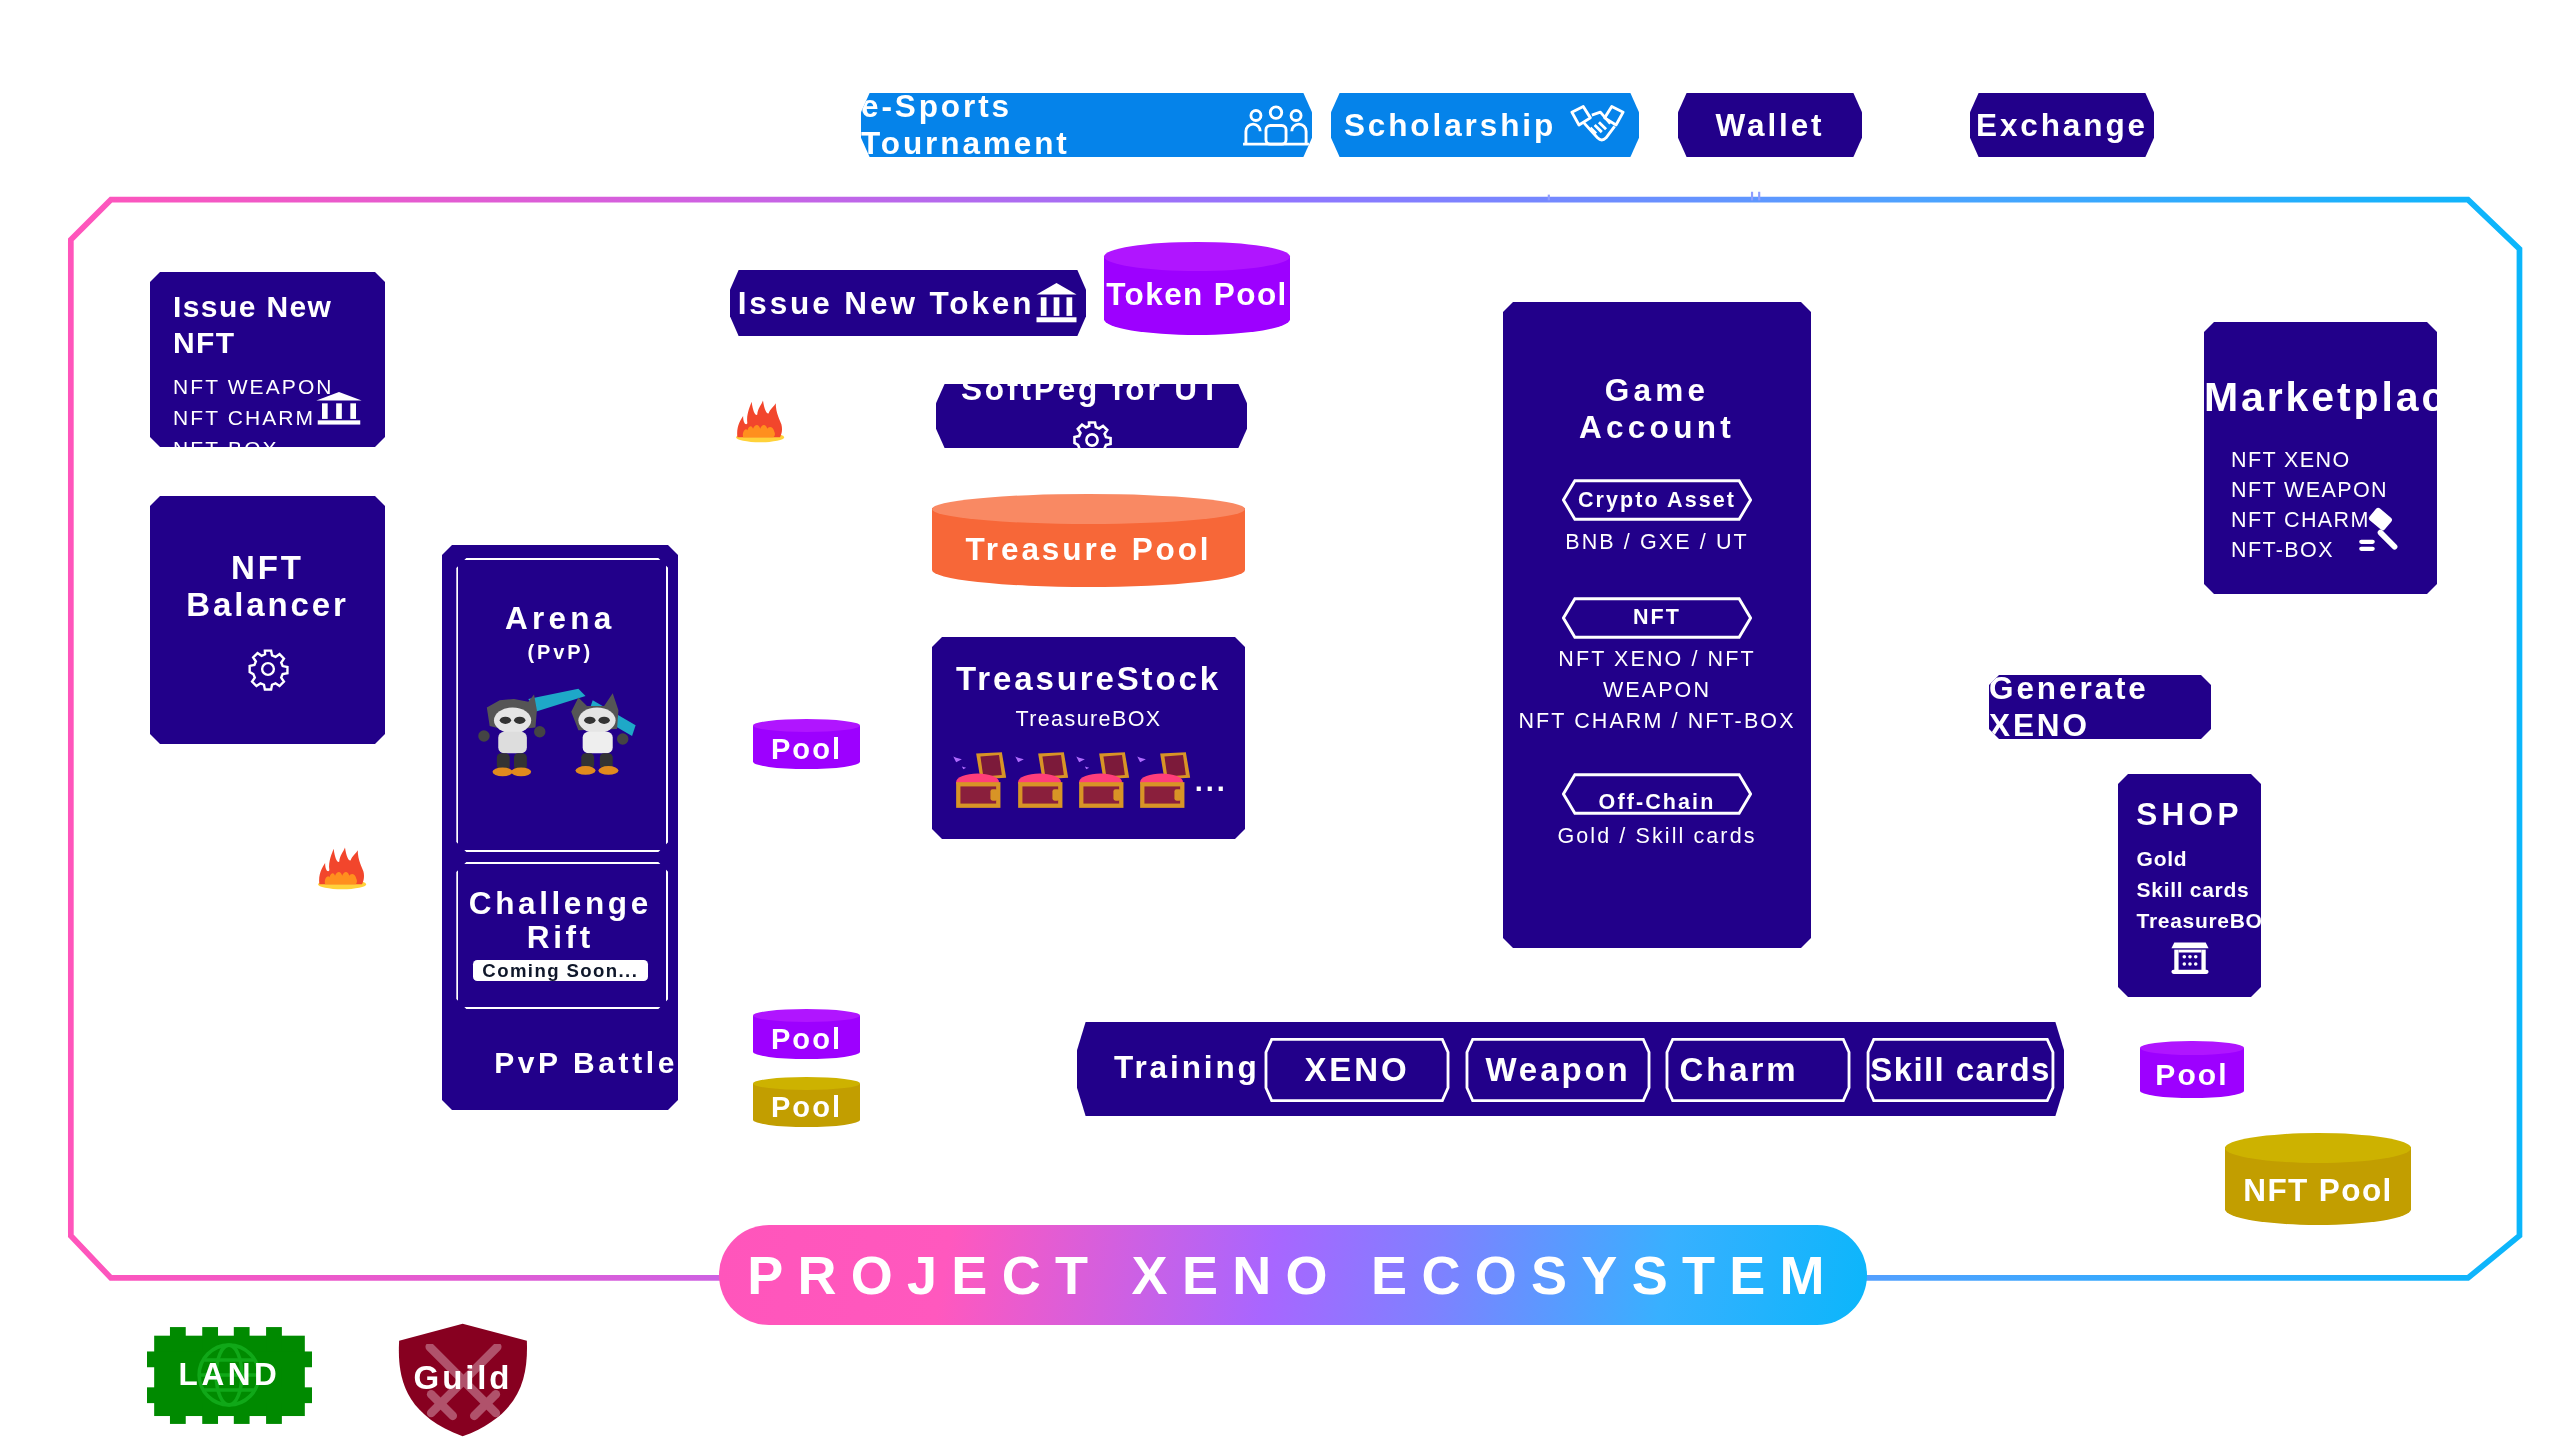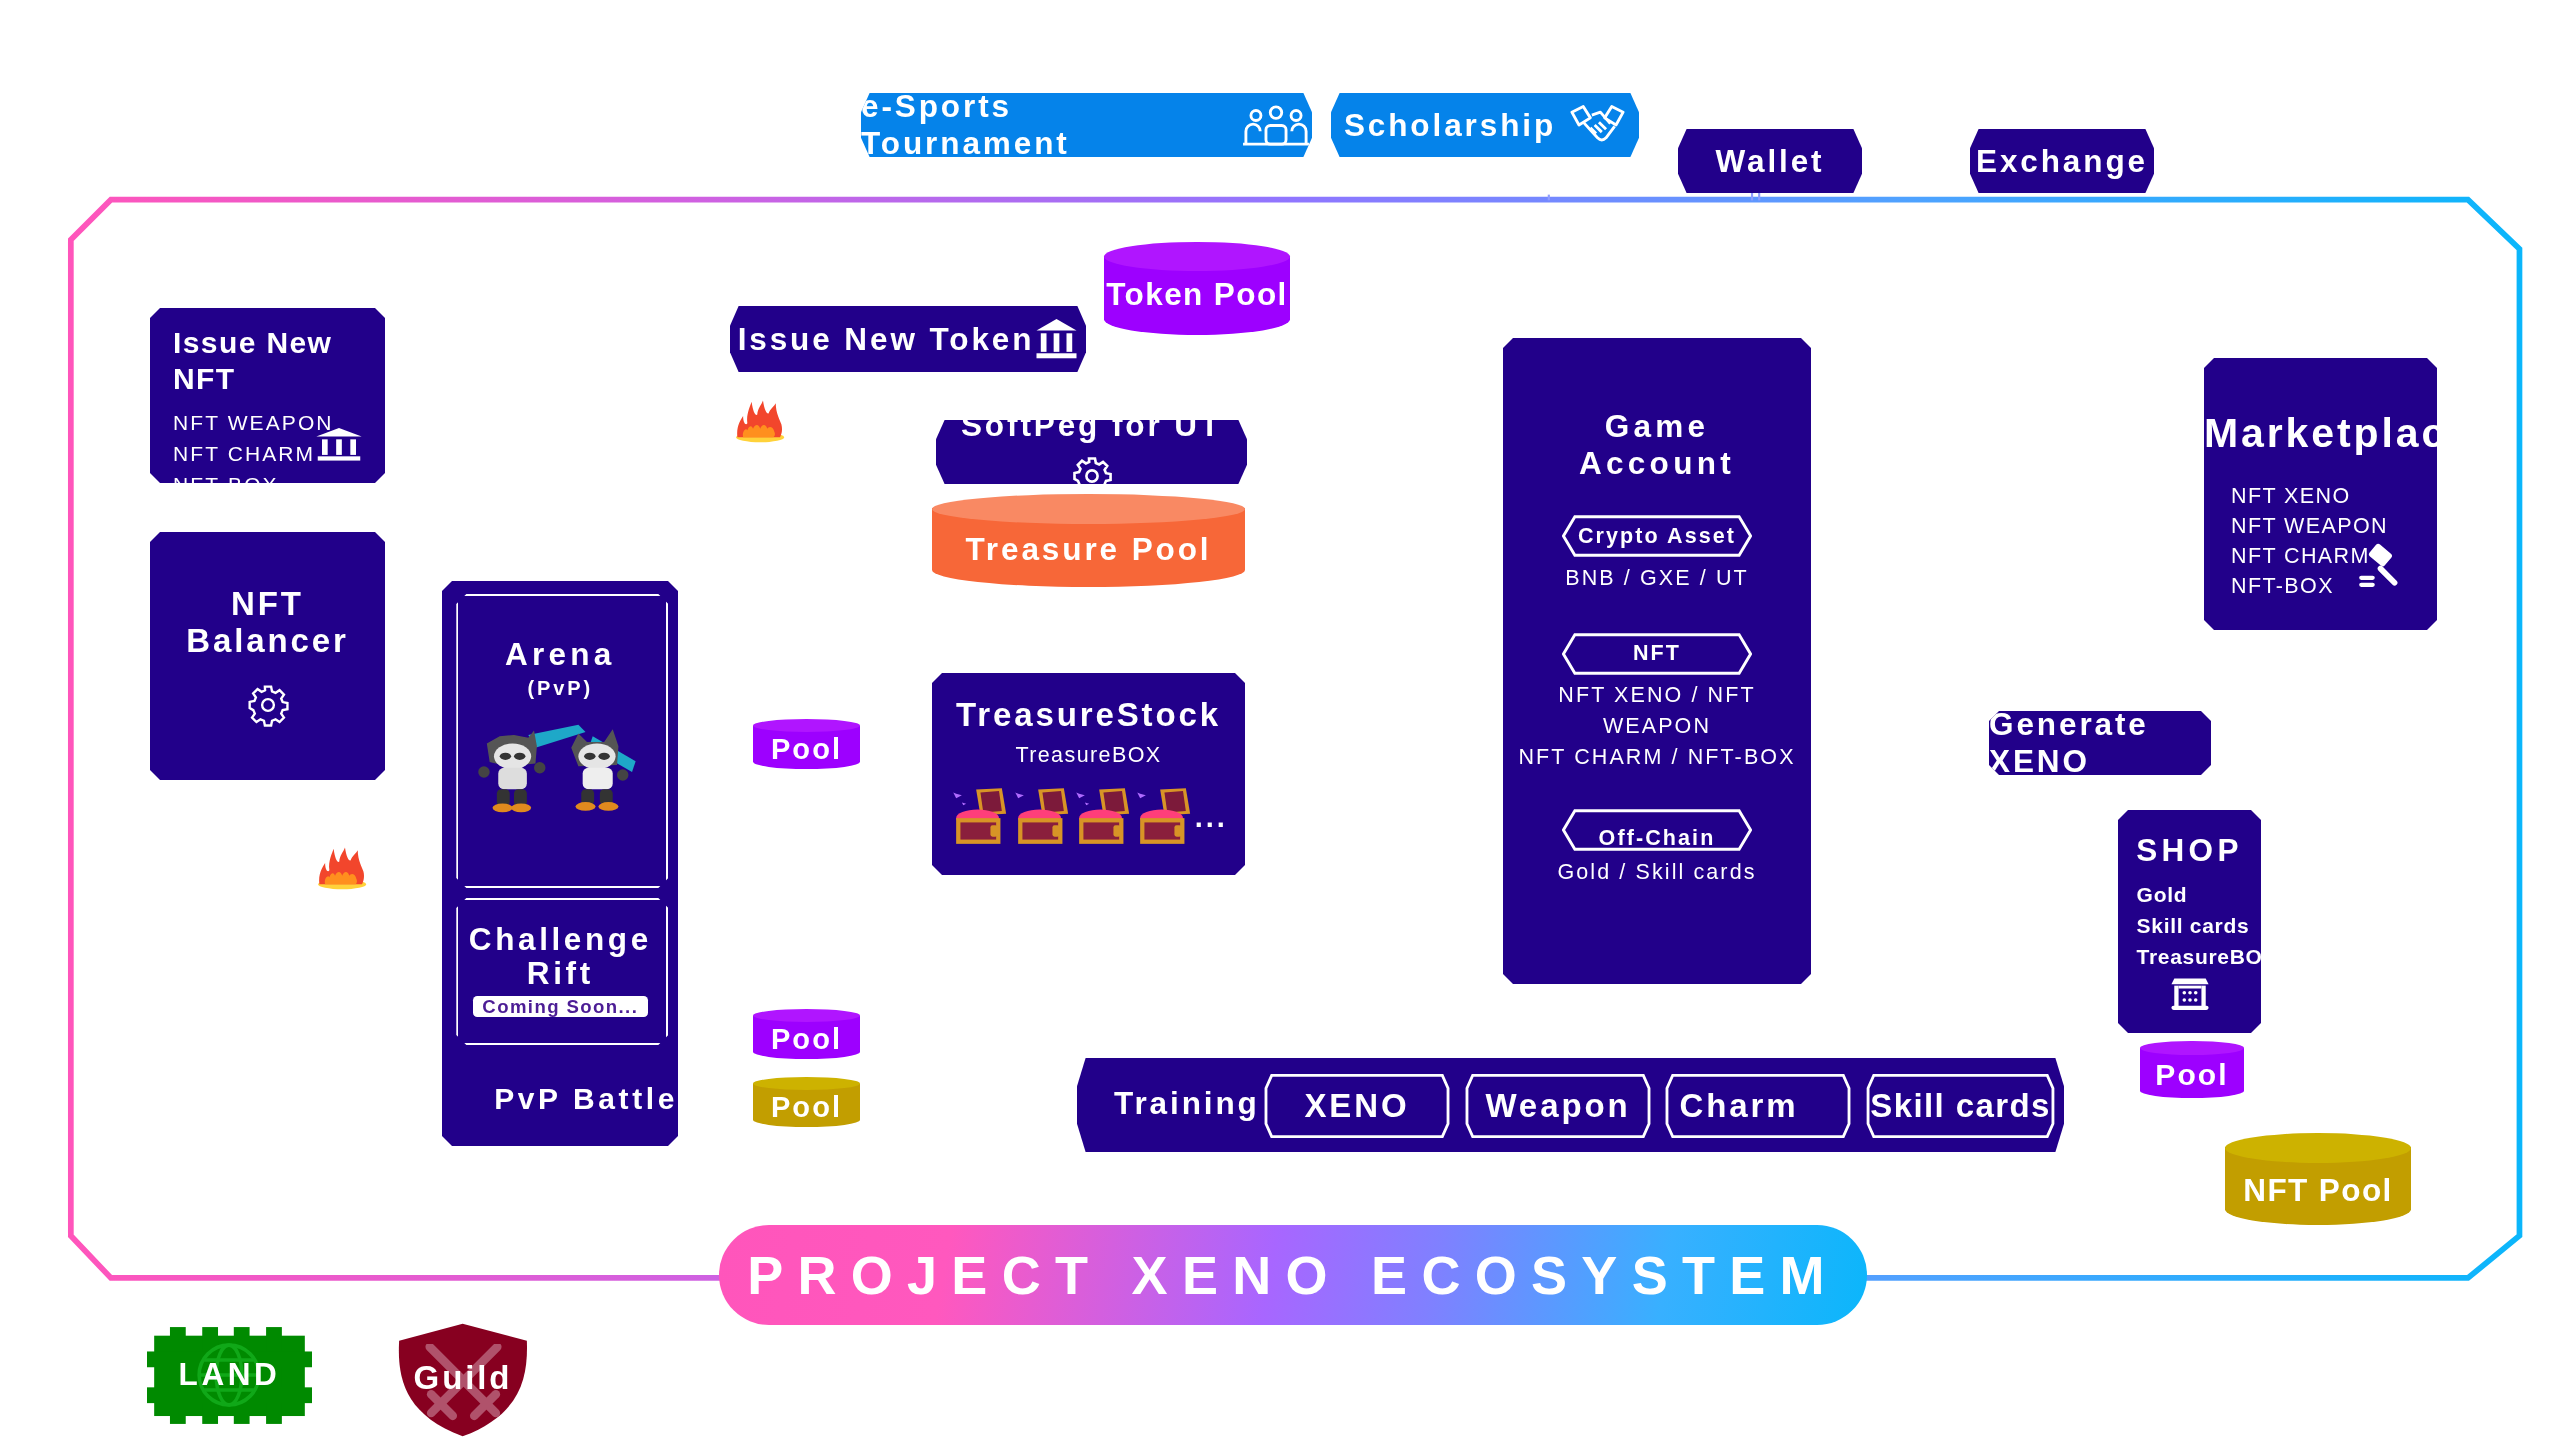--- a/index.html
+++ b/index.html
@@ -3,21 +3,21 @@
 <meta charset="utf-8">
 <style>
   html, body { margin:0; padding:0; }
   body {
     width:2576px; height:1449px; position:relative; overflow:hidden;
     background:#ffffff;
     font-family:"Liberation Sans", sans-serif;
     color:#ffffff;
   }
   .abs { position:absolute; box-sizing:border-box; }
-  .navy { background:#22008a;margin-top:36px; }
+  .navy { background:#22008a; }
   .chamfer-s { clip-path:polygon(10px 0, calc(100% - 10px) 0, 100% 10px, 100% calc(100% - 10px), calc(100% - 10px) 100%, 10px 100%, 0 calc(100% - 10px), 0 10px); }
   .hex-btn { clip-path:polygon(8.6px 0, calc(100% - 8.6px) 0, 100% 30%, 100% 70%, calc(100% - 8.6px) 100%, 8.6px 100%, 0 70%, 0 30%); }
   .top-btn {
     display:flex; align-items:center; justify-content:center; gap:13px;
     font-weight:bold; font-size:31.5px; letter-spacing:2.9px;
   }
   .blue { background:#0583ea; }
   .center { display:flex; flex-direction:column; align-items:center; justify-content:center; text-align:center; }
   .title { font-weight:bold; font-size:31.5px; letter-spacing:2.9px; line-height:37px; }
   .sub { font-size:21.5px; letter-spacing:2.1px; line-height:31px; }
@@ -153,21 +153,21 @@
       <ellipse cx="160" cy="118" rx="14" ry="6" fill="#e08a1e"></ellipse>
         <ellipse cx="192" cy="118" rx="14" ry="6" fill="#e08a1e"></ellipse>
       <circle cx="212" cy="74" r="8" fill="#444"></circle>
     </svg>
   </div>
 
   <div class="inner-frame chamfer-s" style="left:14.3px;top:317px;width:208px;height:143px;"></div>
   <div class="abs center" style="left:14.3px;top:317px;width:208px;height:143px;">
     <div class="title" style="font-size:31.5px;letter-spacing:3.6px;line-height:34px;">Challenge</div>
     <div class="title" style="font-size:31.5px;letter-spacing:3.6px;line-height:34px;">Rift</div>
-    <div style="margin-top:5.7px;background:#fff;color:#4c1d95;border-radius:4.3px;width:175px;height:21.5px;line-height:21.5px;font-weight:bold;font-size:18.6px;letter-spacing:1.4px;">Coming Soon...</div>
+    <div style="margin-top:5.7px;background:#fff;color:#0f172a;border-radius:4.3px;width:175px;height:21.5px;line-height:21.5px;font-weight:bold;font-size:18.6px;letter-spacing:1.4px;">Coming Soon...</div>
   </div>
 
   <div class="abs" style="left:0;top:501px;width:236px;text-align:right;font-weight:bold;font-size:30px;letter-spacing:3.6px;">PvP Battle</div>
 </div>
 
 <svg class="abs" style="left:730px;top:399px;" width="61" height="44" viewBox="0 0 85 62">
   <ellipse cx="42" cy="54" rx="34" ry="7" fill="#ffd23a"></ellipse>
   <path d="M10 54 C8 40 14 30 18 24 C18 34 22 38 24 34 C22 22 28 10 30 4 C32 20 36 24 38 22 C38 14 44 8 46 2 C48 16 52 22 54 20 C56 14 62 10 64 6 C64 20 70 30 72 36 C74 44 72 50 70 54 Z" fill="#f2462c"></path>
   <path d="M18 54 C16 46 22 40 24 44 C26 38 30 36 32 42 C34 36 40 34 42 42 C44 36 50 34 52 42 C54 38 60 38 62 46 C64 50 62 54 60 54 Z" fill="#ff8f1e"></path>
 </svg>

